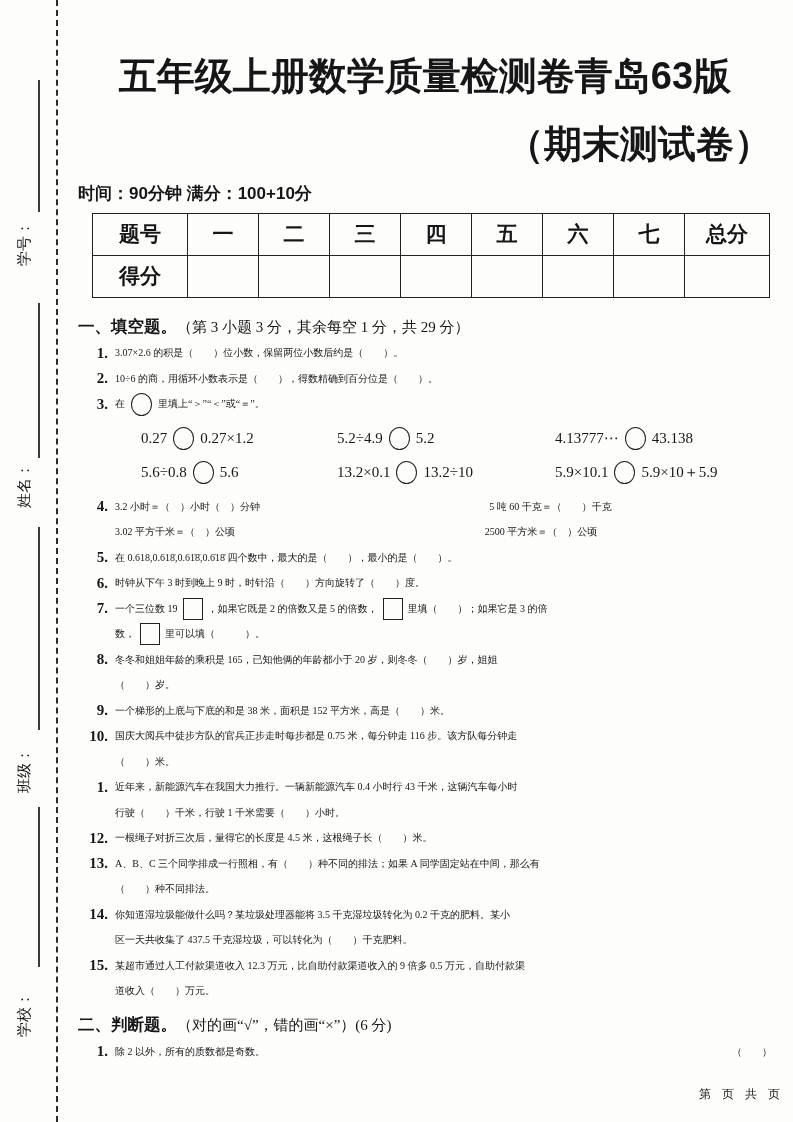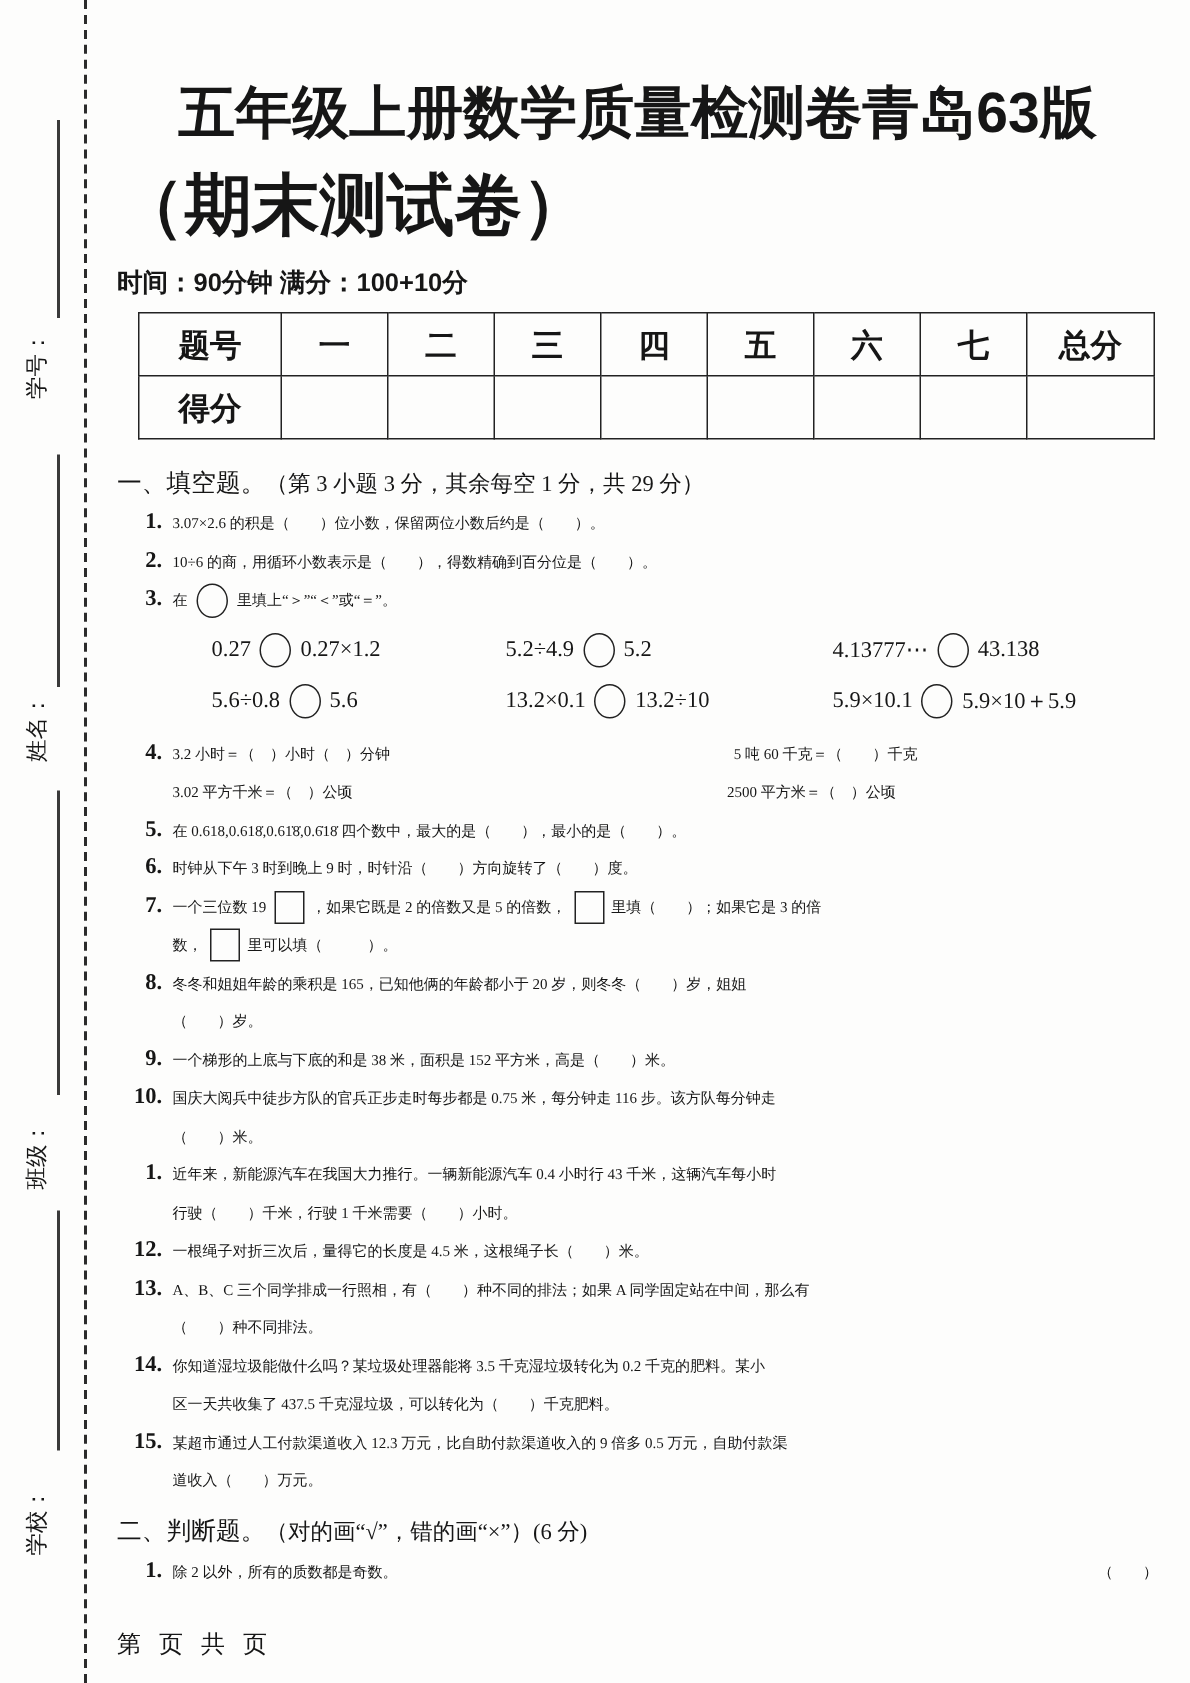--- a/index.html
+++ b/index.html
@@ -20,50 +20,50 @@
         transform:rotate(-90deg);transform-origin:0 0;
         font-family:"Liberation Sans", sans-serif;font-size:15px;white-space:nowrap;}
   .sb-label.p1{top:266px;}
   .sb-label.p2{top:508px;}
   .sb-label.p3{top:793px;}
   .sb-label.p4{top:1037px;}
   
   .main{position:absolute;left:78px;top:12px;width:694px;}
   .title{margin-top:44px;text-align:center;
         font-family:"Liberation Sans", sans-serif;font-weight:bold;font-size:38px;line-height:1.1;}
-  .subtitle{margin-top:14px;text-align:left;
-        font-family:"Liberation Sans", sans-serif;font-weight:bold;font-size:45px;line-height:1.1;}
+  .subtitle{margin-top:26px;text-align:right;
+        font-family:"Liberation Sans", sans-serif;font-weight:bold;font-size:38px;line-height:1.1;}
   .meta{margin-top:16px;padding-right:10px;
         font-family:"Liberation Sans", sans-serif;font-weight:bold;font-size:17px;}
   
   table.score{border-collapse:collapse;margin:8px 0 0 14px;table-layout:fixed;}
   table.score td{border:1.8px solid #222;height:41px;width:70px;text-align:center;
         vertical-align:middle;font-size:21px;font-weight:600;padding:0;}
   table.score td.lbl{width:94px;}
   table.score td.last{width:84px;}
   
   .sections{margin-top:18px;}
   .section + .section{margin-top:10px;}
   .sec-head{font-size:16px;margin:2px 0 3px 0;white-space:pre;}
-  .sec-title{font-family:"Liberation Sans", sans-serif;font-weight:normal;font-size:16.5px;}
+  .sec-title{font-family:"Liberation Sans", sans-serif;font-weight:bold;font-size:16.5px;}
   .sec-note{font-size:15px;}
   .question{display:flex;}
   .qnum{flex:0 0 30px;text-align:right;padding-right:7px;font-weight:bold;
         font-size:15px;line-height:25.5px;}
   .qlines{flex:1;min-width:0;}
   .qline{display:flex;align-items:center;height:25.5px;font-size:10px;white-space:pre;}
   .circle{flex:0 0 auto;width:19px;height:21px;border:1.6px solid #222;
         border-radius:50%;margin:0 6px;display:inline-block;background:transparent;}
   .sq{flex:0 0 auto;width:18px;height:20px;border:1.4px solid #222;
         margin:0 5px;display:inline-block;background:transparent;}
   .cmp-grid{display:grid;grid-template-columns:196px 218px 1fr;
         padding-left:26px;margin:4px 0 5px 0;}
   .cmp-item{display:flex;align-items:center;height:34px;font-size:15px;white-space:pre;}
-  .footer{position:absolute;left:78px;top:1086px;width:694px;text-align:left;
-        font-size:16px;letter-spacing:4px;white-space:pre;}
+  .footer{position:absolute;left:90px;top:1086px;width:694px;text-align:right;
+        font-size:12px;letter-spacing:4px;white-space:pre;}
 </style>
 </head>
 <body>
 
 <div class="seal"></div>
 <div class="sb-line l1"></div>
 <div class="sb-line l2"></div>
 <div class="sb-line l3"></div>
 <div class="sb-line l4"></div>
 <div class="sb-label p1">学号：</div>

